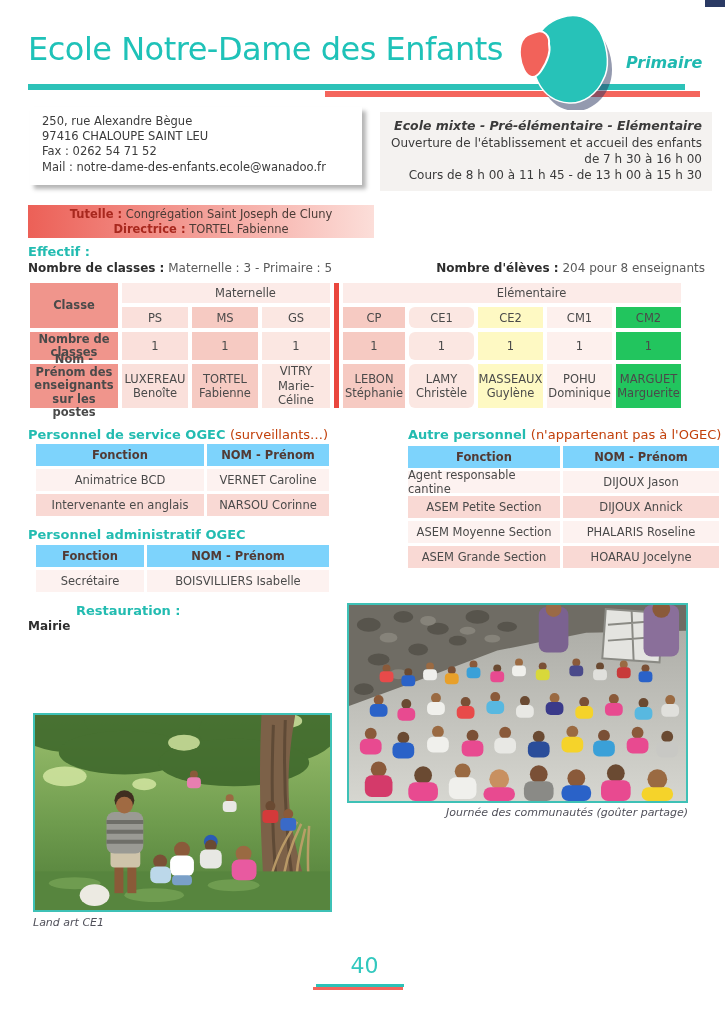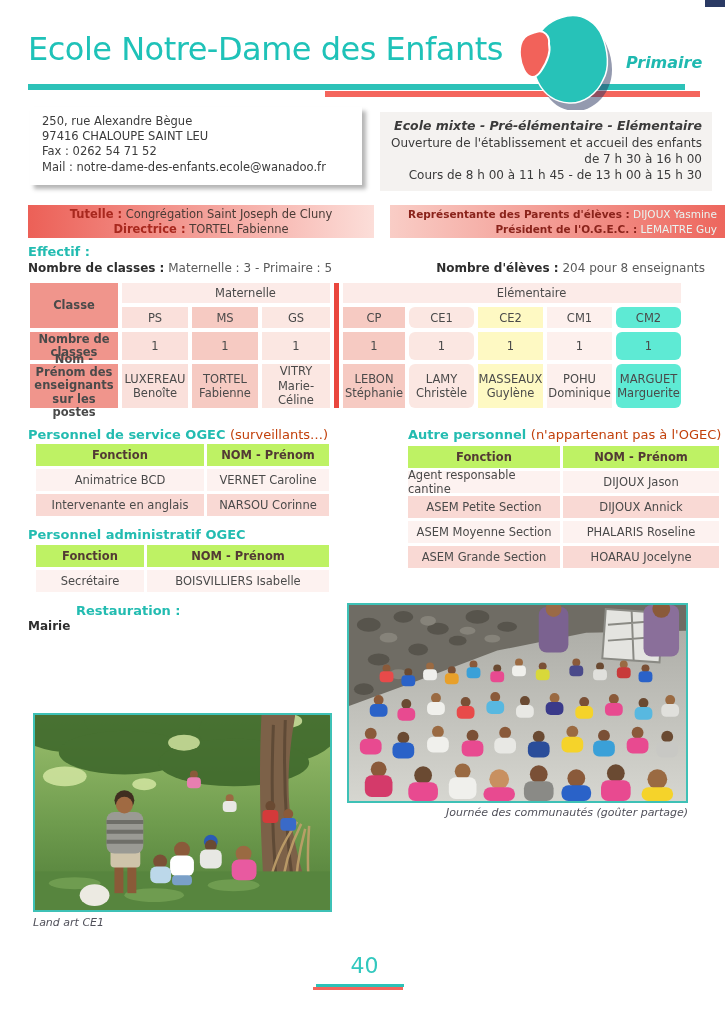--- a/index.html
+++ b/index.html
@@ -48,29 +48,29 @@
   .rh{background:#f0958c;font-weight:bold;color:#593e38;font-size:10.5px;line-height:1.15;grid-column:1;}
   .classe{grid-row:1/3;}
   .rh2{grid-row:3;}
   .rh3{grid-row:4;}
   .grp{background:#fcebe8;grid-row:1;font-size:12px;padding-left:39px;}
   .g1{grid-column:2/5;} .g2{grid-column:6/11;}
   #class-table .divider{grid-column:5;grid-row:1/5;background:#e9473e;}
   .x0{grid-column:2;background:#fae0db;} .x1{grid-column:3;background:#f6cac2;}
   .x2{grid-column:4;background:#fbe7e2;} .x3{grid-column:6;background:#f6cac2;}
   .x4{grid-column:7;background:#fbe7e2;border-radius:6px;} .x5{grid-column:8;background:#fef9c3;}
-  .x6{grid-column:9;background:#fdf0ed;} .x7{grid-column:10;background:#5eead4;border-radius:6px;}
+  .x6{grid-column:9;background:#fdf0ed;} .x7{grid-column:10;background:#22c55e;}
   .sub{grid-row:2;font-size:12px;} .num{grid-row:3;font-size:12px;}
   .nm{grid-row:4;font-size:11px;line-height:1.25;}
 
   
   .sec-title{font-size:13px;font-weight:bold;color:#23bcb1;}
   .sec-sub{font-weight:normal;color:#c2410c;}
   .ptable{display:grid;gap:3px;}
-  .ptable .hc{background:#bef264;font-weight:bold;color:#523a34;}
+  .ptable .hc{background:#7dd3fc;font-weight:bold;color:#523a34;}
   .ptable div{display:flex;align-items:center;justify-content:center;font-size:11.5px;height:22px;color:#4a4a4a;}
   .r-light{background:#fdf2f0;} .r-pink{background:#f9d9d4;}
   #service-title{left:28px;top:427px;}
   #service-table{left:36px;top:444px;grid-template-columns:168px 122px;}
   #admin-title{left:28px;top:527px;}
   #admin-table{left:36px;top:545px;grid-template-columns:108px 182px;}
   #autre-title{left:408px;top:427px;}
   #autre-table{left:408px;top:446px;grid-template-columns:152px 156px;}
 
   #restauration-label{left:28px;top:603px;font-size:13px;font-weight:bold;color:#23bcb1;margin-left:48px;}
@@ -120,26 +120,20 @@
     <div>Ouverture de l'établissement et accueil des enfants</div>
     <div>de 7 h 30 à 16 h 00</div>
     <div>Cours de 8 h 00 à 11 h 45 - de 13 h 00 à 15 h 30</div>
   </div>
 
   <div class="abs redbar" id="bar-left">
     <div><span class="lbl">Tutelle :</span>
       <span class="val">Congrégation Saint Joseph de Cluny</span></div>
     <div><span class="lbl">Directrice :</span>
       <span class="val">TORTEL Fabienne</span></div>
-  </div>
-  <div class="abs redbar" id="bar-right">
-    <div><span class="lbl">Représentante des Parents d'élèves :</span>
-      <span class="val">DIJOUX Yasmine</span></div>
-    <div><span class="lbl">Président de l'O.G.E.C. :</span>
-      <span class="val">LEMAITRE Guy</span></div>
   </div>
 
   <div class="abs" id="effectif-title">Effectif :</div>
   <div class="abs" id="classes-line">
     <span class="blbl">Nombre de classes :</span>
     <span class="gval">Maternelle : 3 - Primaire : 5</span>
   </div>
   <div class="abs" id="eleves-line">
     <span class="blbl">Nombre d'élèves :</span>
     <span class="gval">204 pour 8 enseignants</span>

